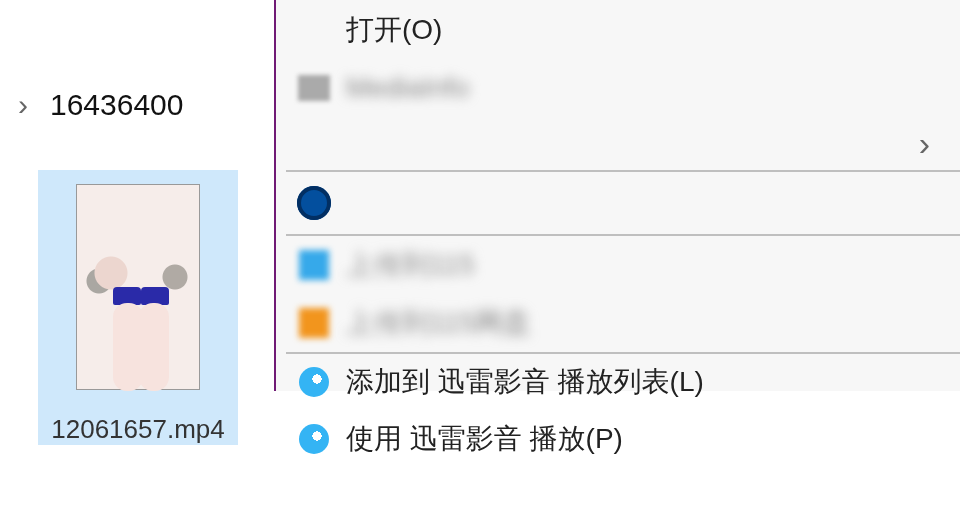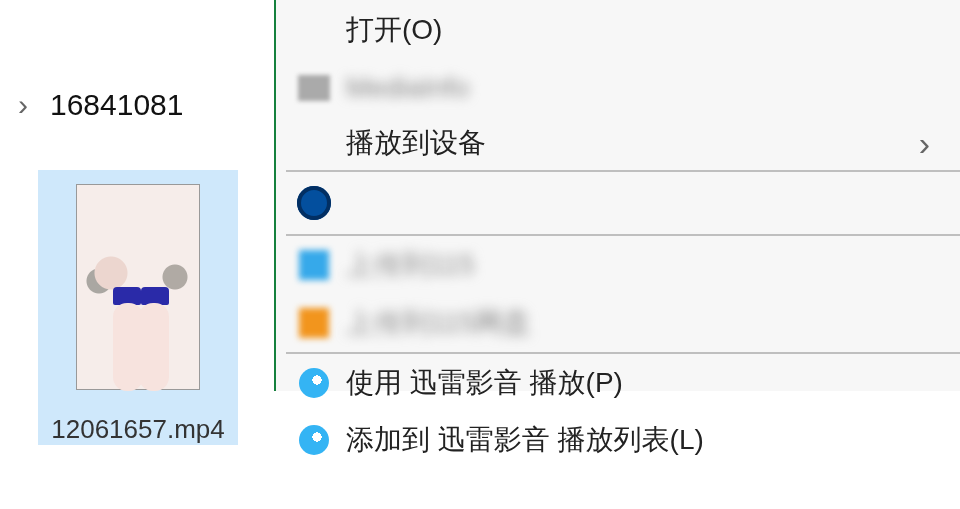--- a/index.html
+++ b/index.html
@@ -36,21 +36,21 @@
     .leg { position:absolute; top:118px; width:30px; height:88px; background:#f7e3de; border-radius:14px; }
     .leg.l { left:36px; }
     .leg.r { left:62px; }
     .file-label { font-size:26px; margin-top:24px; color:#333; }
 
     
     .ctxmenu {
       position:absolute; left:274px; top:0;
       width:686px; height:391px;
       background:#f7f7f7;
-      border-left:2px solid #15803d;
+      border-left:2px solid #701a75;
       filter:drop-shadow(0 0 0 rgba(0,0,0,0));
     }
     .mi {
       display:flex; align-items:center;
       height:55px; padding-left:70px;
       font-size:28px; color:#222;
       position:relative;
     }
     .mi.first { height:60px; }
     .mi .icon { position:absolute; left:20px; width:36px; height:36px; display:flex; align-items:center; justify-content:center; }
@@ -78,21 +78,21 @@
     
     .blurred { filter:blur(6px); color:#888; }
   </style>
 </head>
 <body>
 
 <div class="top-blank"></div>
 
 <div class="pathbar">
   <span class="sep">›</span>
-  <span>16841081</span>
+  <span>16436400</span>
 </div>
 
 <div class="file-pane">
   <div class="file-item">
     <div class="thumb">
       <div class="sock l"></div>
         <div class="sock r"></div>
       <div class="leg l"></div>
         <div class="leg r"></div>
     </div>
@@ -104,21 +104,20 @@
   <div class="mi first">
     <span>打开(O)</span>
   </div>
   <div class="mi">
     <span class="icon">
         <span class="ico-film"></span>
       </span>
     <span class="blurred">MediaInfo</span>
   </div>
   <div class="mi">
-    <span>播放到设备</span>
     <span class="chev">›</span>
   </div>
   <div class="sep-line"></div>
   <div class="mi" style="height:62px">
     <span class="icon">
         <span class="ico-qq"></span>
       </span>
   </div>
   <div class="sep-line"></div>
   <div class="mi" style="height:58px">
@@ -127,25 +126,25 @@
       </span>
     <span class="blurred">上传到115</span>
   </div>
   <div class="mi" style="height:58px">
     <span class="icon">
         <span class="ico-sq2"></span>
       </span>
     <span class="blurred">上传到115网盘</span>
   </div>
   <div class="sep-line"></div>
+  <div class="mi" style="height:56px">
+    <span class="icon">
+        <span class="ico-xl"></span>
+      </span>
+    <span>添加到 迅雷影音 播放列表(L)</span>
+  </div>
   <div class="mi" style="height:58px">
     <span class="icon">
         <span class="ico-xl"></span>
       </span>
     <span>使用 迅雷影音 播放(P)</span>
   </div>
-  <div class="mi" style="height:56px">
-    <span class="icon">
-        <span class="ico-xl"></span>
-      </span>
-    <span>添加到 迅雷影音 播放列表(L)</span>
-  </div>
 </div>
 
 </body></html>

